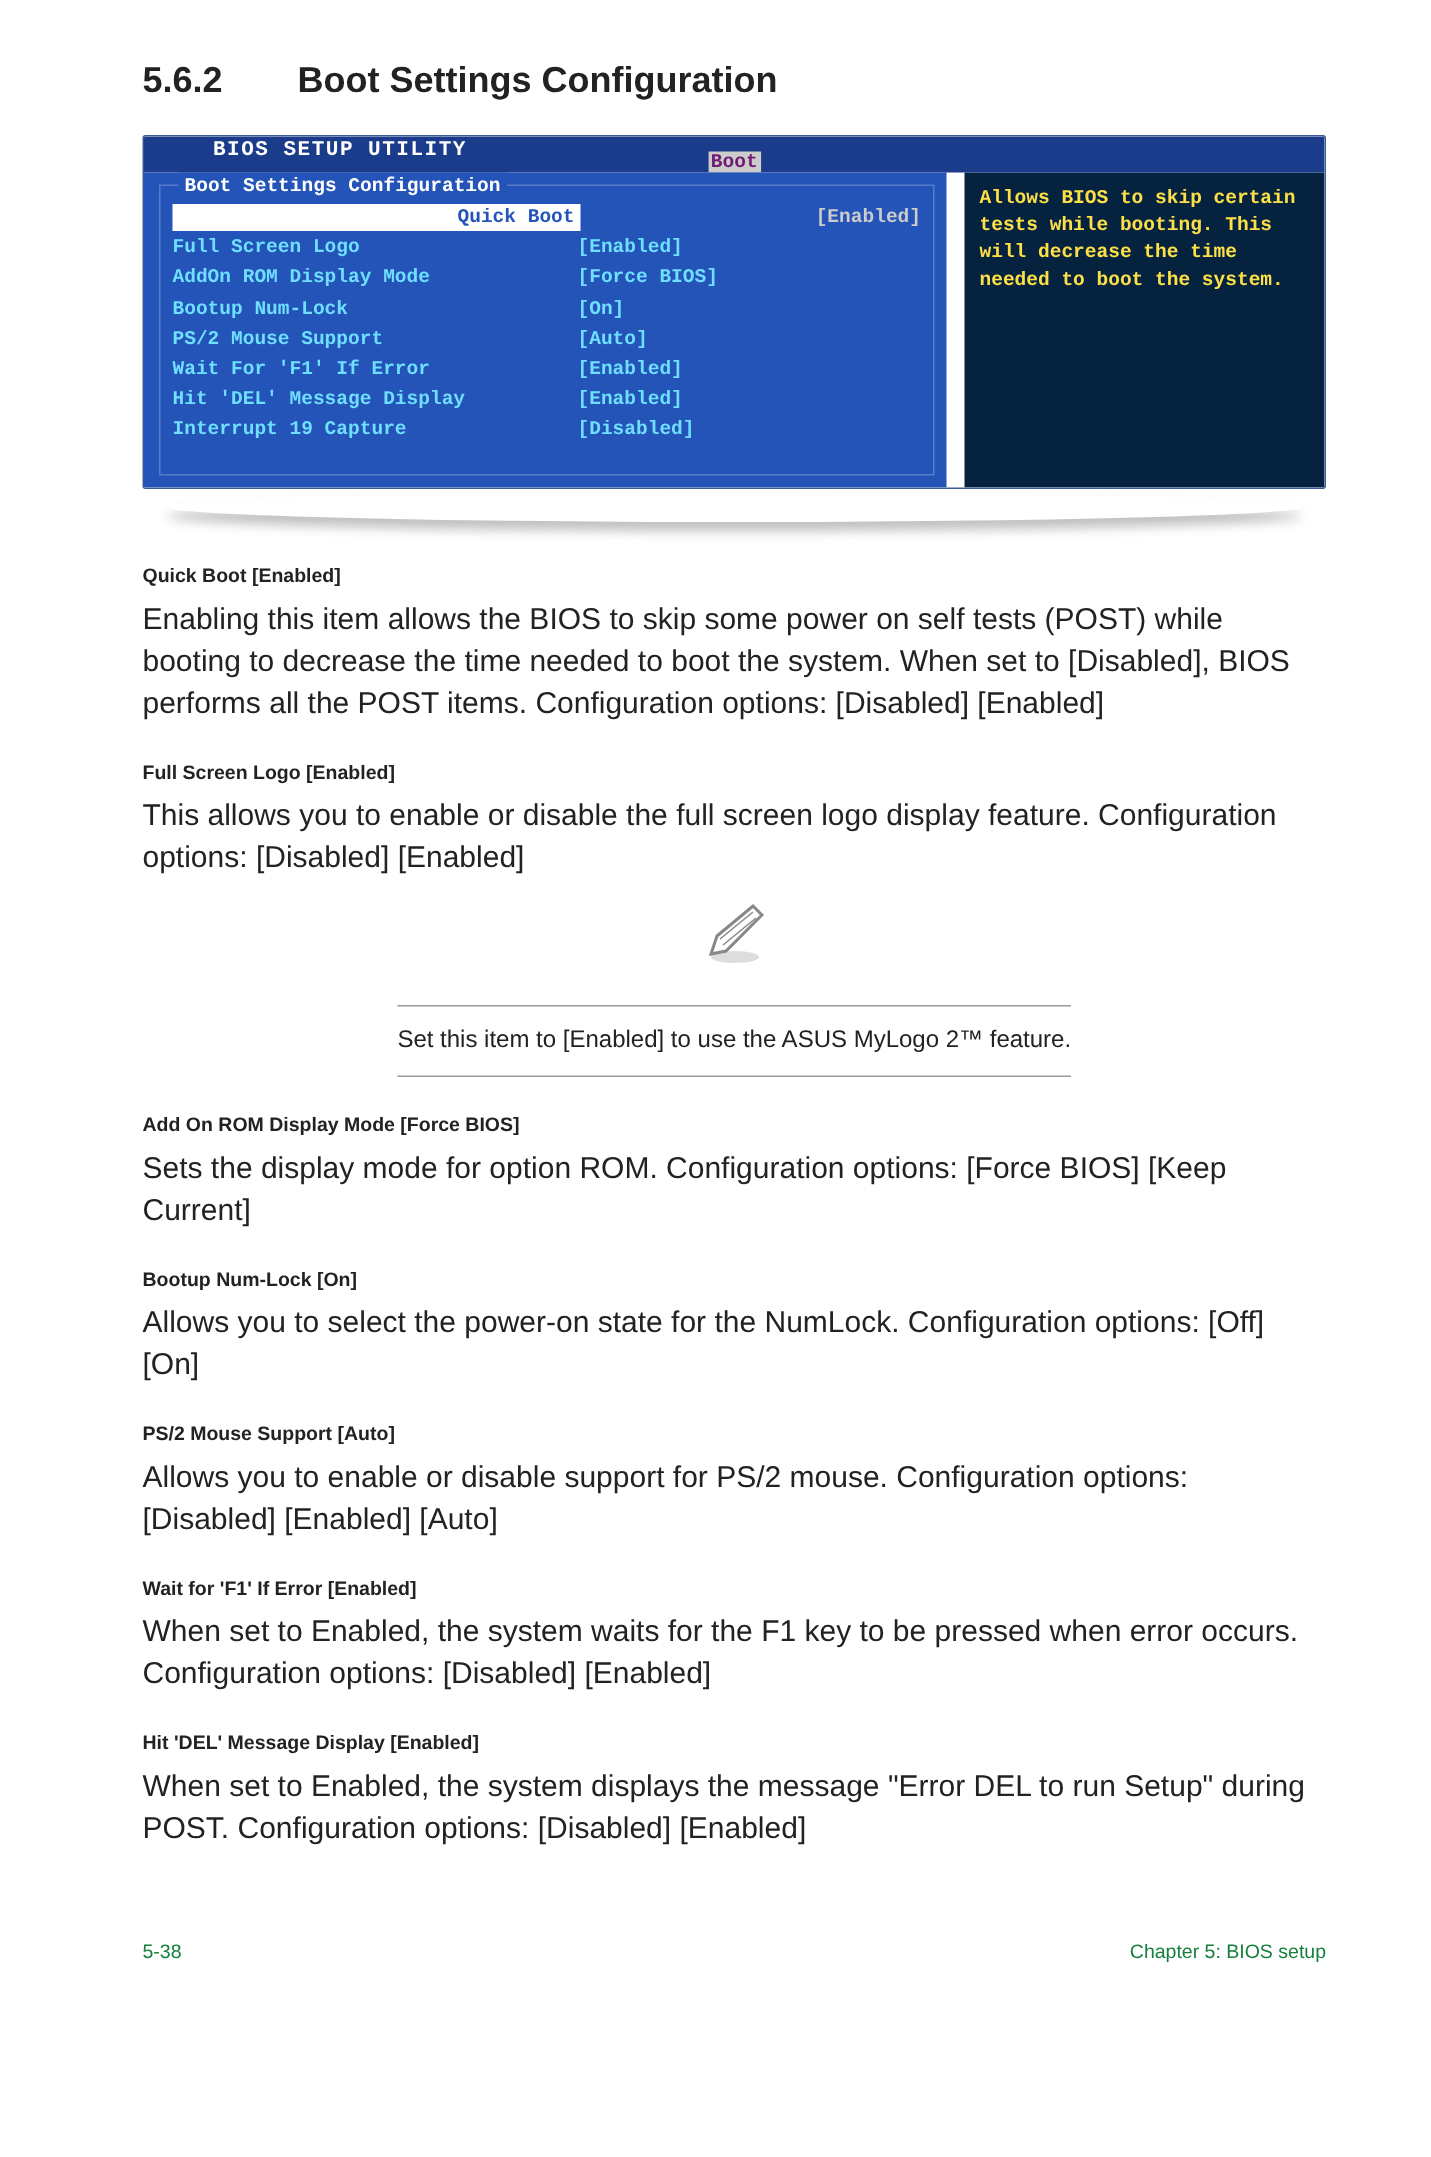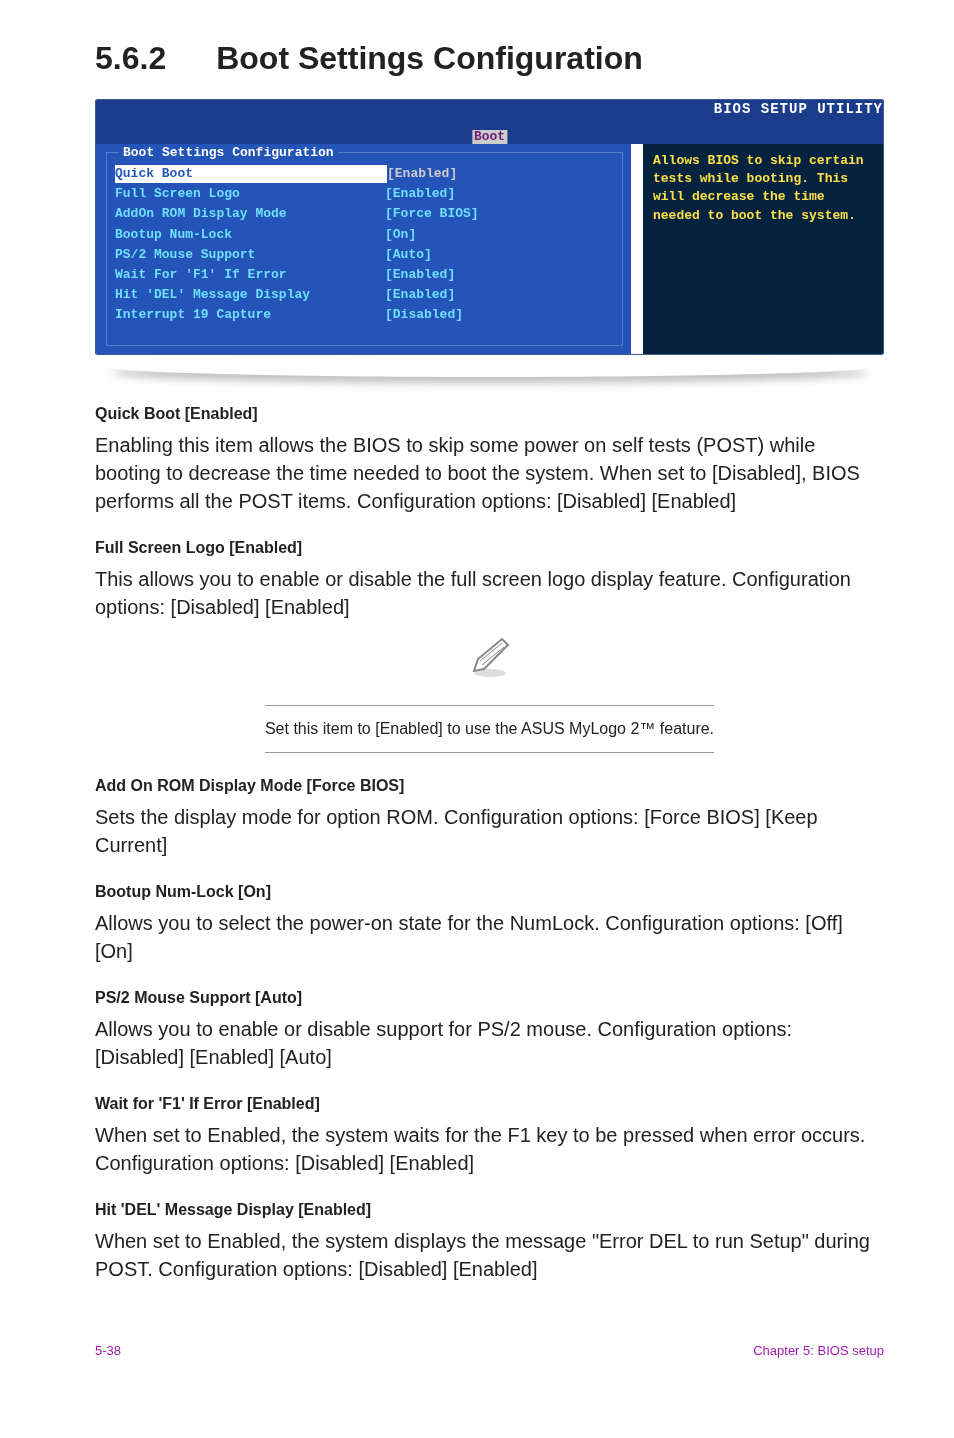--- a/index.html
+++ b/index.html
@@ -7,42 +7,43 @@
     background: #fff;
     font-family: Arial, Helvetica, sans-serif;
     color: #222;
     width: 954px;
   }
   .page {
     padding: 40px 70px 30px 95px;
     box-sizing: border-box;
   }
   h1.section-heading {
-    font-size: 32px;
+    font-size: 24px;
     font-weight: bold;
     margin: 0 0 22px 0;
   }
   h1.section-heading .num {
     margin-right: 50px;
   }
   .bios-box {
     border: 1px solid #3a5a9a;
     border-radius: 2px;
     overflow: hidden;
     margin-bottom: 10px;
   }
   .bios-title-bar {
     background: #1b3b8b;
     color: #fff;
     font-family: "Courier New", monospace;
     font-weight: bold;
-    text-align: right;
-    position: relative;
-    height: 44px;
+    text-align: left;
+    position: relative;
+    height: 24px;
     font-size: 14px;
+    padding-left: 46px;
   }
   .bios-title-text {
     line-height: 17px;
     padding-top: 1px;
     letter-spacing: 1px;
   }
   .bios-tab {
     position: absolute;
     left: 50%;
     transform: translateX(-50%);
@@ -90,21 +91,21 @@
     margin-top: 2px;
   }
   .bios-label { flex: 0 0 270px; white-space: pre; }
   .bios-value { flex: 1; }
   .bios-row.hi .bios-label {
     background: #fff;
     color: #2454b8;
     flex: 0 0 auto;
     padding-right: 2px;
   }
-  .bios-row.hi { align-items: flex-start; }
+  .bios-row.hi { align-items: flex-start; text-align: right; }
   .bios-row.hi .bios-value {
     color: #ccc;
     margin-left: auto;
   }
   
   .bios-row.hi { }
   .bios-row.hi .bios-label { flex: 0 0 270px; }
   .bios-row.hi .bios-label span {
     background: #fff;
     color: #2454b8;
@@ -130,21 +131,21 @@
     content: "";
     position: absolute;
     left: 2%; right: 2%; top: -4px;
     height: 20px;
     border-radius: 50%;
     box-shadow: 0 6px 8px rgba(0,0,0,.25);
     z-index: -1;
   }
 
   h2.subhead {
-    font-size: 16px;
+    font-size: 13px;
     font-weight: bold;
     margin: 24px 0 8px 0;
   }
   p.body {
     font-size: 20px;
     line-height: 1.4;
     margin: 0 0 14px 0;
   }
 
   .note-block {
@@ -163,21 +164,21 @@
     border-top: 1px solid #999;
     border-bottom: 1px solid #999;
     padding: 14px 0;
     font-size: 16px;
   }
 
   .footer {
     display: flex;
     justify-content: space-between;
     font-size: 13px;
-    color: #a21caf;
+    color: #15803d;
     margin-top: 60px;
   }
 </style>
 </head>
 <body>
 
 <div class="page">
 
   <h1 class="section-heading">
     <span class="num">5.6.2</span><span>Boot Settings Configuration</span>

